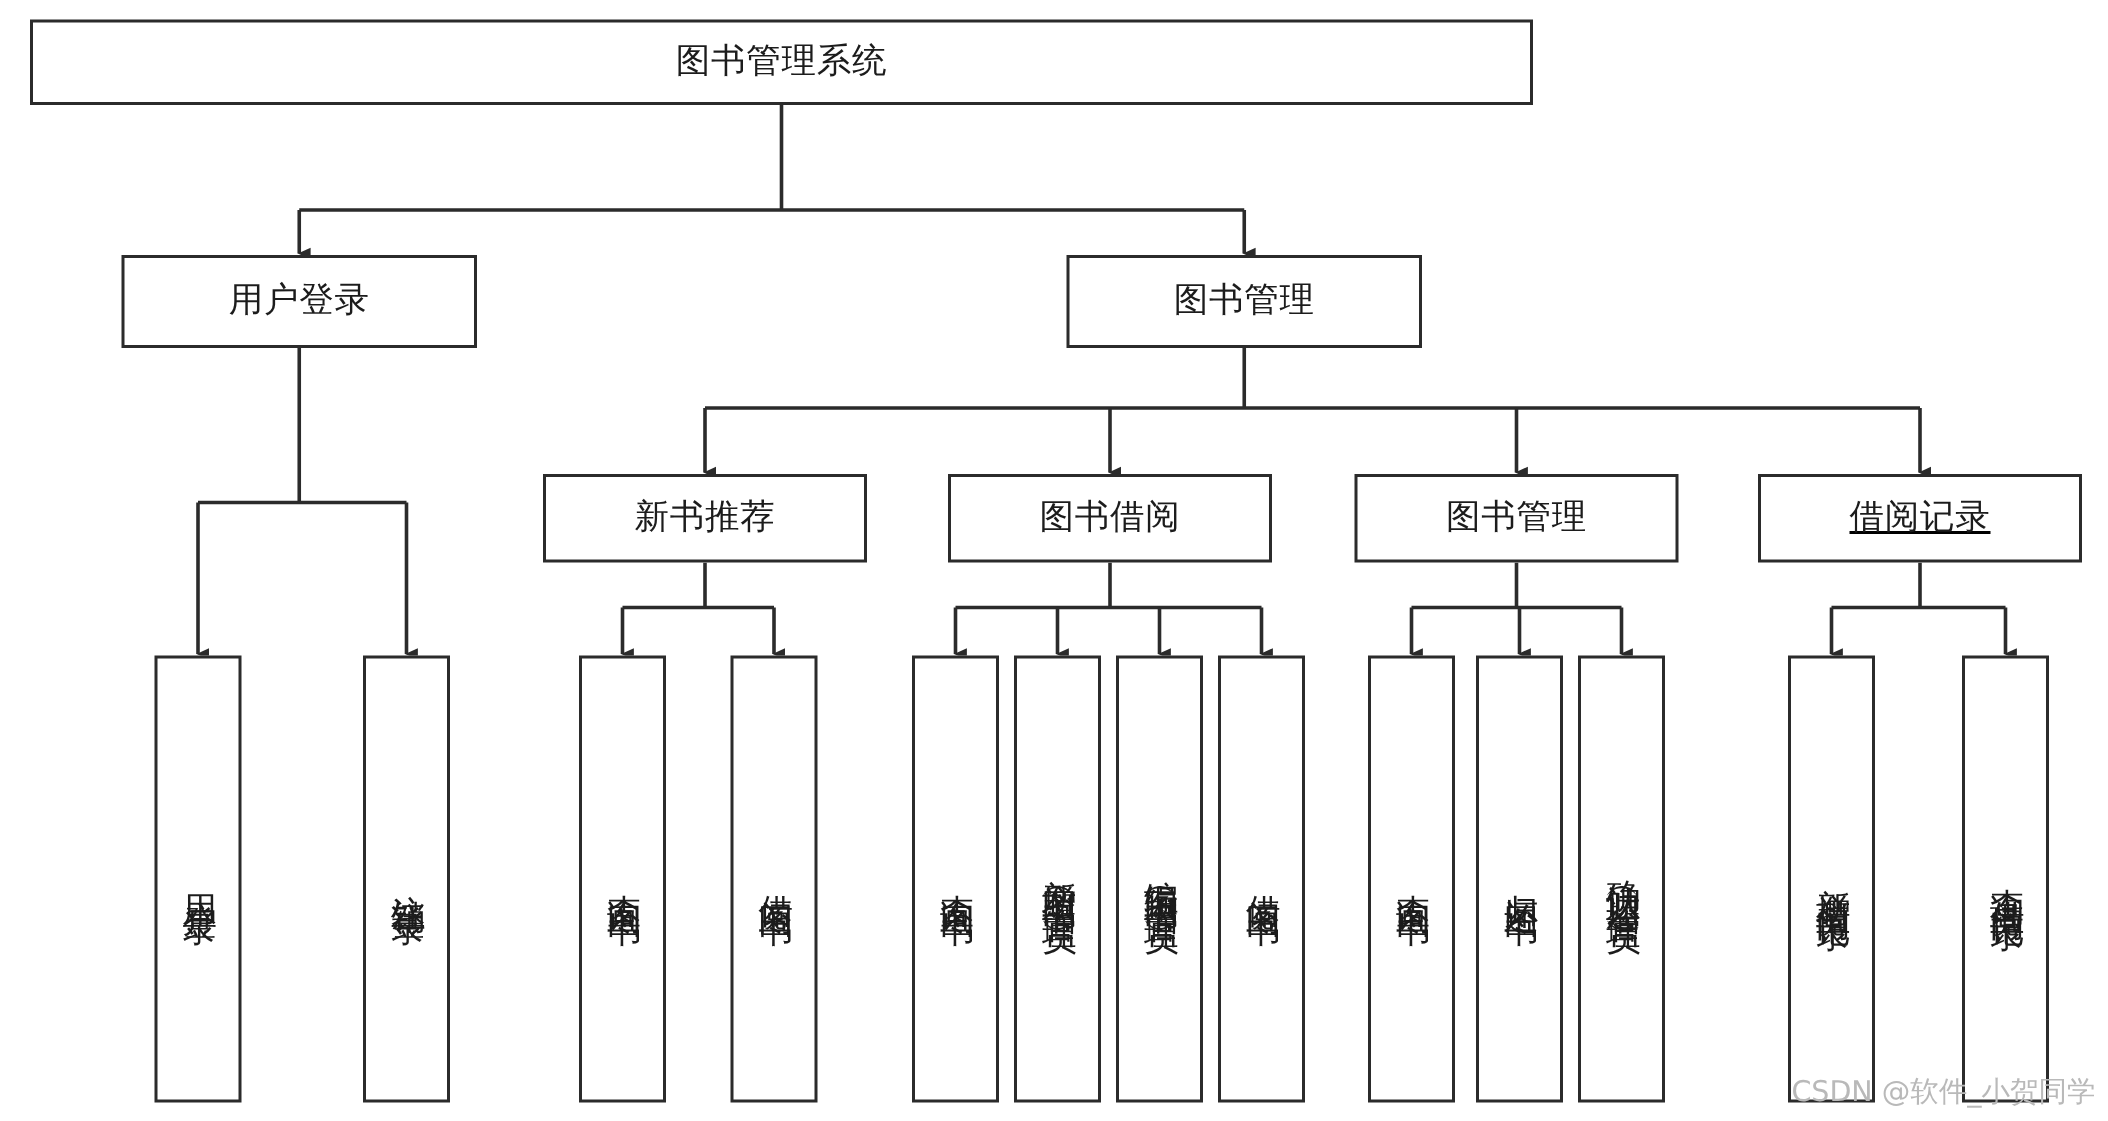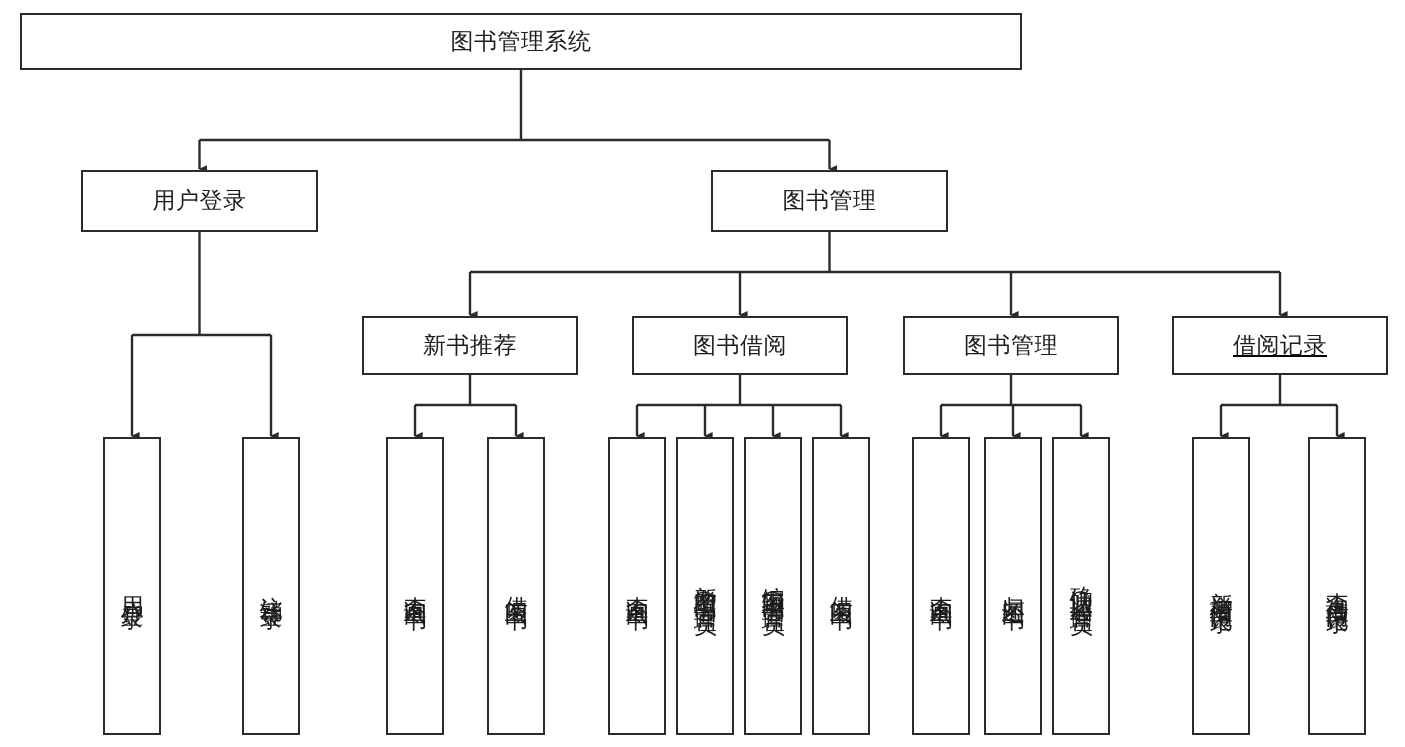--- a/index.html
+++ b/index.html
@@ -172,13 +172,14 @@
         <span class="label">确认归还（管理员）</span>
       </div>
       <div class="node vert" style="left: 1192px; top: 437px; width: 58px; height: 298px;">
         <span class="label">新增借阅记录</span>
       </div>
       <div class="node vert" style="left: 1308px; top: 437px; width: 58px; height: 298px;">
         <span class="label">查询借阅记录</span>
       </div>
     </div>
 
+  <div id="watermark">CSDN @软件_小贺同学</div>
 </div>
 
 </body></html>

